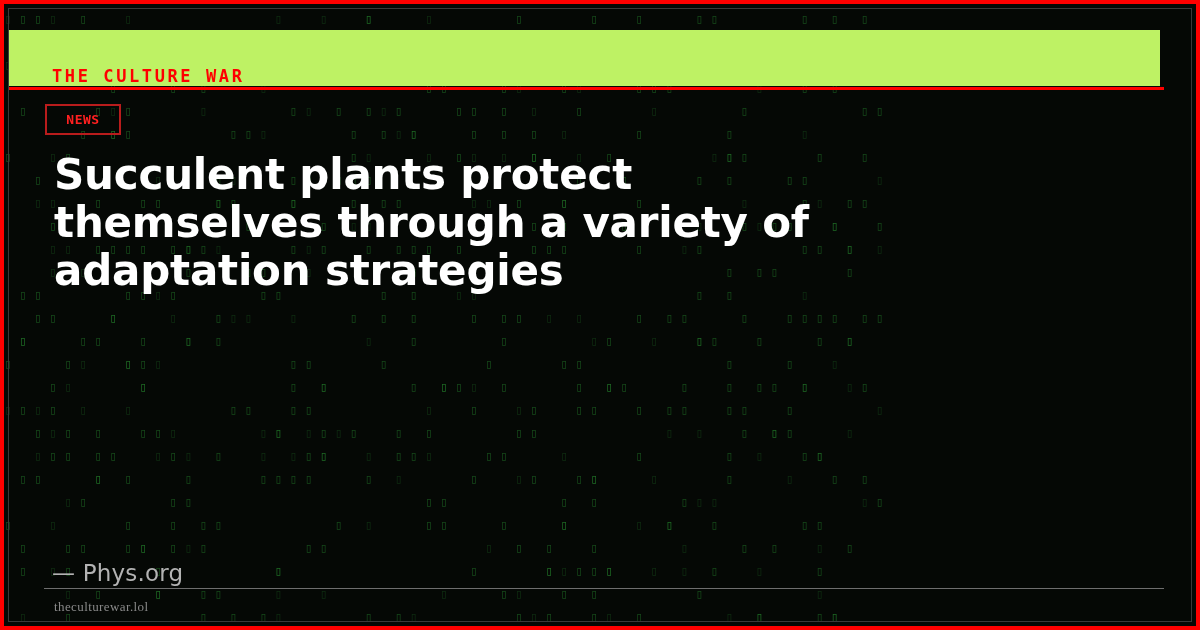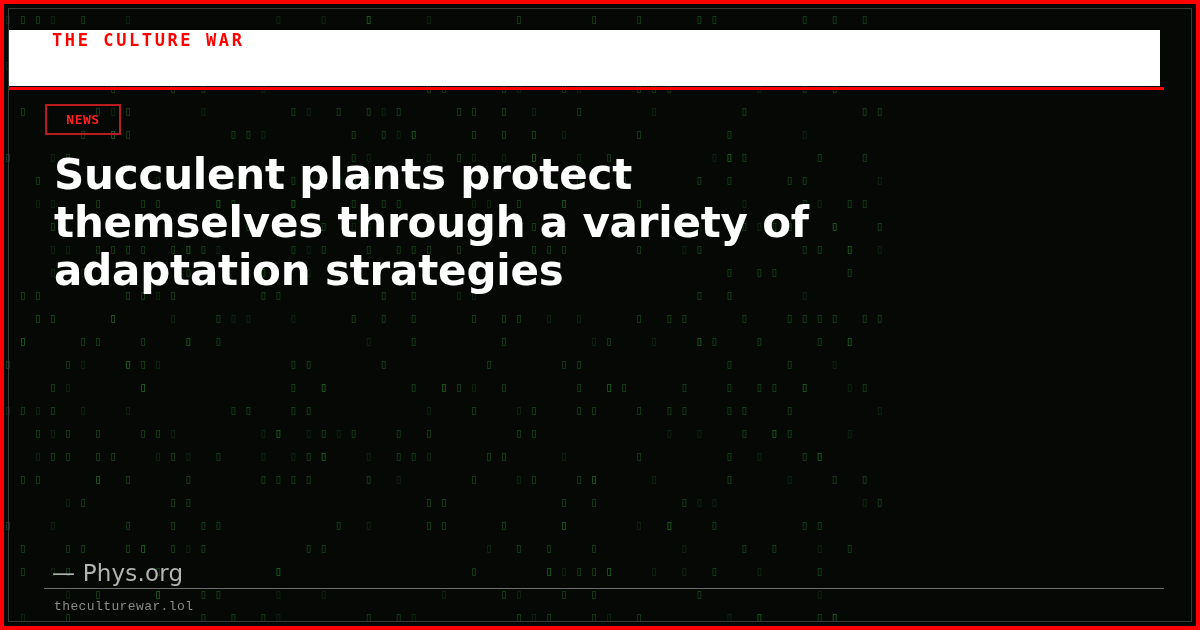--- a/index.html
+++ b/index.html
@@ -62,23 +62,23 @@
     z-index: 3;
   }
 
   
   .header {
     position: absolute;
     left: 4px;
     top: 26px;
     width: 1152px;
     height: 56px;
-    background: #ffffff;
+    background: #bef264;
     display: flex;
-    align-items: flex-start;
+    align-items: flex-end;
   }
   .brand {
     margin-left: 44px;
     color: #ff0000;
     font-family: "DejaVu Sans Mono", monospace;
     font-size: 17px;
     font-weight: bold;
     letter-spacing: 2.6px;
   }
   .header-rule {
@@ -142,21 +142,21 @@
     top: 584px;
     width: 1120px;
     height: 1px;
     background: #6e6e6e;
   }
   .site {
     position: absolute;
     left: 50px;
     top: 595px;
     color: #8a8a8a;
-    font-family: Liberation Mono, monospace;
+    font-family: Liberation Serif, serif;
     font-size: 13px;
     letter-spacing: 0.4px;
   }
 </style>
 </head>
 <body>
 
 <div class="card">
 
   <div class="matrix" id="matrix">

